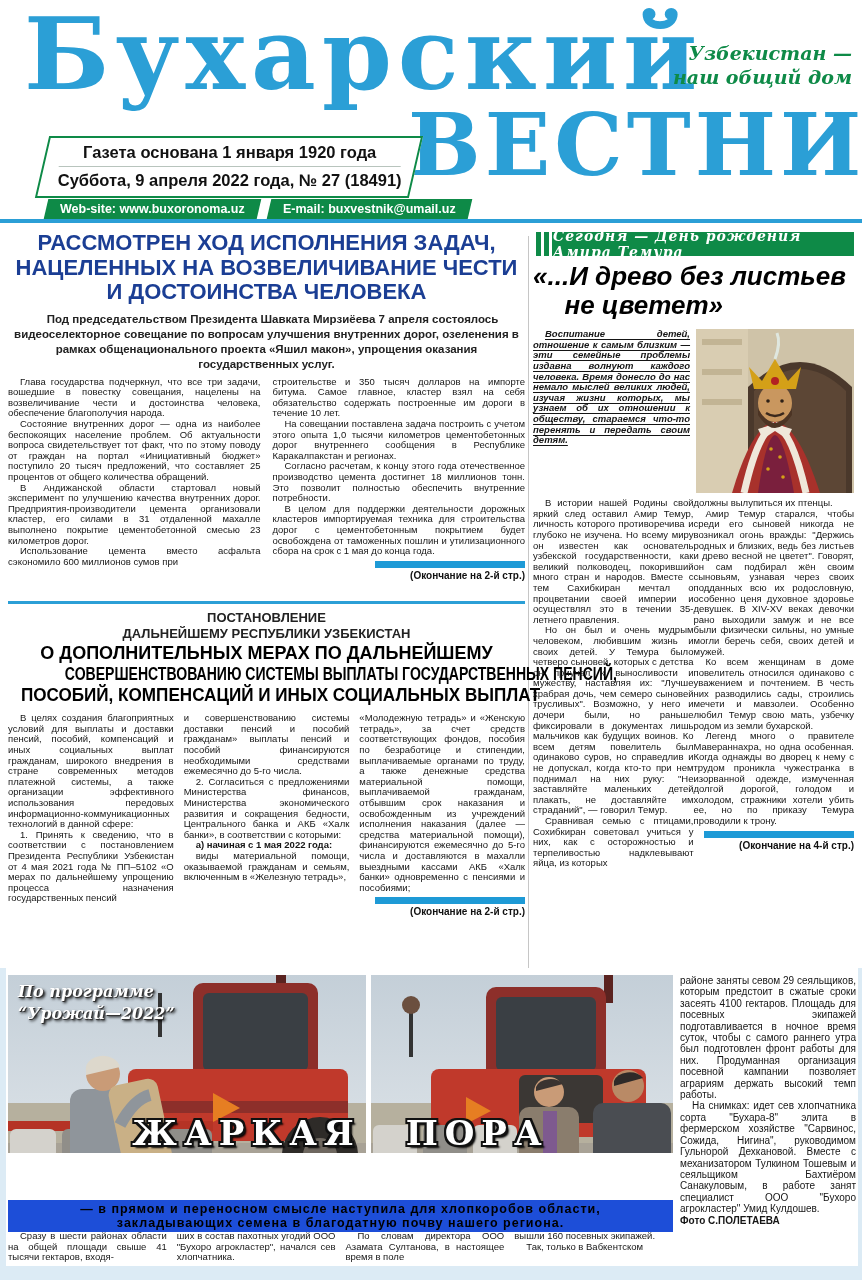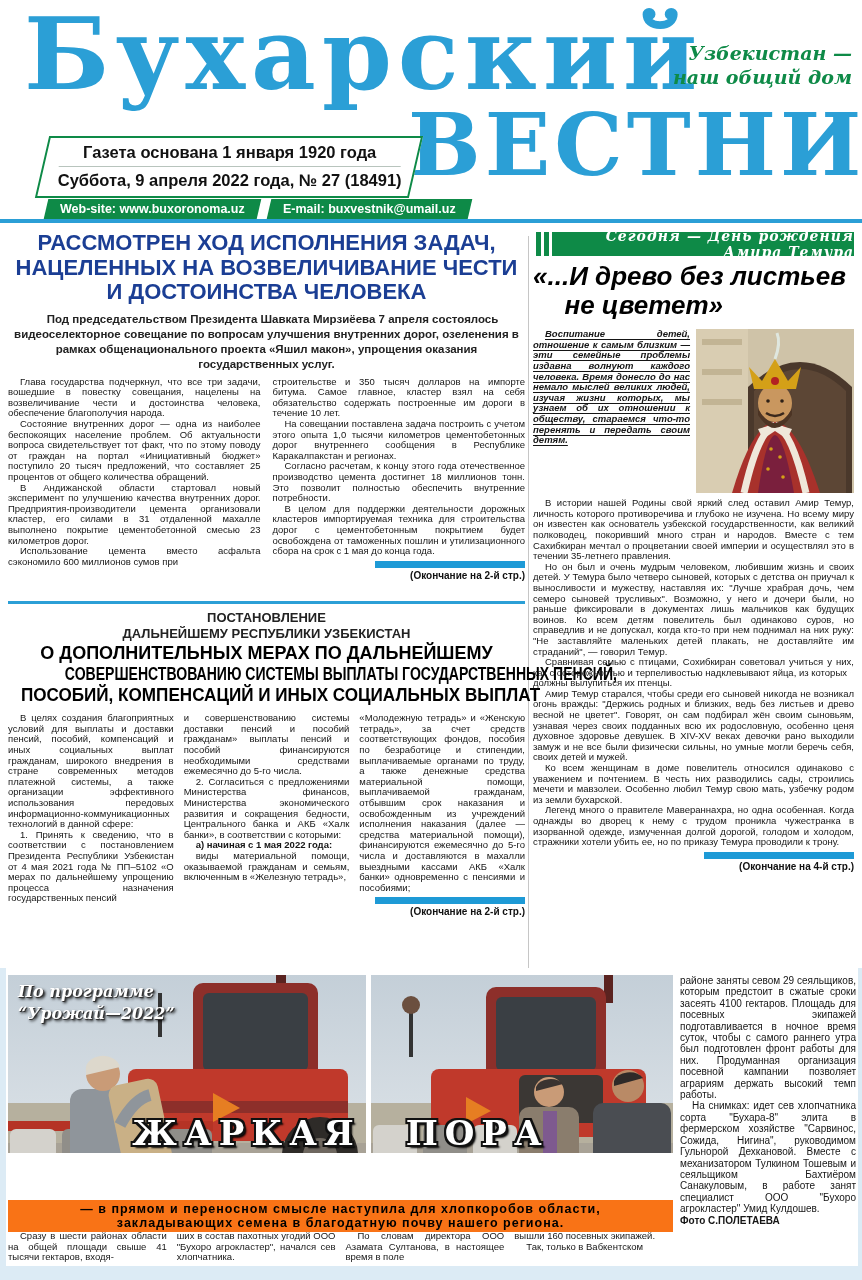--- a/index.html
+++ b/index.html
@@ -50,49 +50,49 @@
     white-space:nowrap;color:#000;}
   .d-big.l2{transform:scaleX(0.78);}
   .d-big.l3{transform:scaleX(0.95);}
   .d-cols{display:flex;gap:10px;margin-top:7px;}
   .d-cols .col{flex:1;min-width:0;}
   
   .temur{position:absolute;left:533px;top:232px;width:321px;}
   .kicker{display:flex;align-items:center;background:#0e8a47;height:24px;}
   .kicker-stripes{width:20px;height:100%;
     background:repeating-linear-gradient(90deg,#fff 0 3px,#0e8a47 3px 8px);}
-  .kicker-text{flex:1;text-align:right;color:#fff;font-family:"DejaVu Serif",serif;
+  .kicker-text{flex:1;text-align:left;color:#fff;font-family:"DejaVu Serif",serif;
     font-style:italic;font-weight:bold;font-size:14px;letter-spacing:1px;}
   .t-head1{font-size:26px;font-weight:bold;font-style:italic;line-height:1.1;
     white-space:nowrap;margin-top:6px;color:#000;}
   .t-head2{font-size:26px;font-weight:bold;font-style:italic;line-height:1.1;
     width:190px;text-align:right;color:#000;margin-bottom:2px;}
   .t-top{display:flex;gap:6px;margin-top:10px;}
   .t-lead{width:157px;flex:none;font-weight:bold;font-style:italic;font-size:10px;
     line-height:13px;text-align:justify;text-decoration:underline;
     text-underline-offset:2px;text-indent:12px;margin:0;color:#111;}
   .portrait{width:158px;height:164px;flex:none;}
-  .t-cols{display:flex;margin-top:5px;flex-direction:column;}
+  .t-cols{display:flex;margin-top:5px;}
   .t-cols .col{flex:1;min-width:0;}
   
   .photo-strip{position:absolute;left:8px;top:975px;width:665px;height:178px;
     display:flex;gap:5px;}
   .photo{position:relative;overflow:hidden;flex:none;}
   .photo-left{width:358px;}
   .photo-right{width:302px;}
   .photo svg{display:block;}
   .program-label{position:absolute;left:10px;top:6px;color:#fff;
     font-family:"DejaVu Serif",serif;font-style:italic;font-weight:bold;font-size:16px;
     line-height:1.35;text-shadow:1px 1px 0 #333,2px 2px 3px #000;}
   .photo-title{position:absolute;left:0;right:0;bottom:0;text-align:center;
     font-family:"DejaVu Serif",serif;font-weight:bold;font-size:34px;letter-spacing:7px;
     color:#fff;word-spacing:26px;
     text-shadow:2px 0 #111,-2px 0 #111,0 2px #111,0 -2px #111,
       2px 2px #111,-2px -2px #111,2px -2px #111,-2px 2px #111,3px 3px 2px #000;}
-  .h-banner{position:absolute;left:8px;top:1200px;width:665px;background:#f97316;
+  .h-banner{position:absolute;left:8px;top:1200px;width:665px;background:#1d4ed8;
     text-align:center;font-weight:bold;font-size:12.5px;line-height:14px;
     padding:2px 0;letter-spacing:1px;color:#000;}
   .h-cols{position:absolute;left:8px;top:1231px;width:665px;display:flex;gap:10px;}
   .h-cols > *{flex:1;min-width:0;}
   .h-right{position:absolute;left:680px;top:975px;width:176px;}
   .h-right p{font-size:10px;line-height:11.4px;}
   .credit{font-weight:bold;text-align:right;margin-top:3px;}
   .edge-b{position:absolute;left:0;right:0;bottom:0;height:14px;background:#dcebf5;}
   .edge-l{position:absolute;left:0;top:968px;bottom:0;width:6px;background:#dcebf5;}
   .edge-r{position:absolute;right:0;top:968px;bottom:0;width:4px;background:#dcebf5;}

